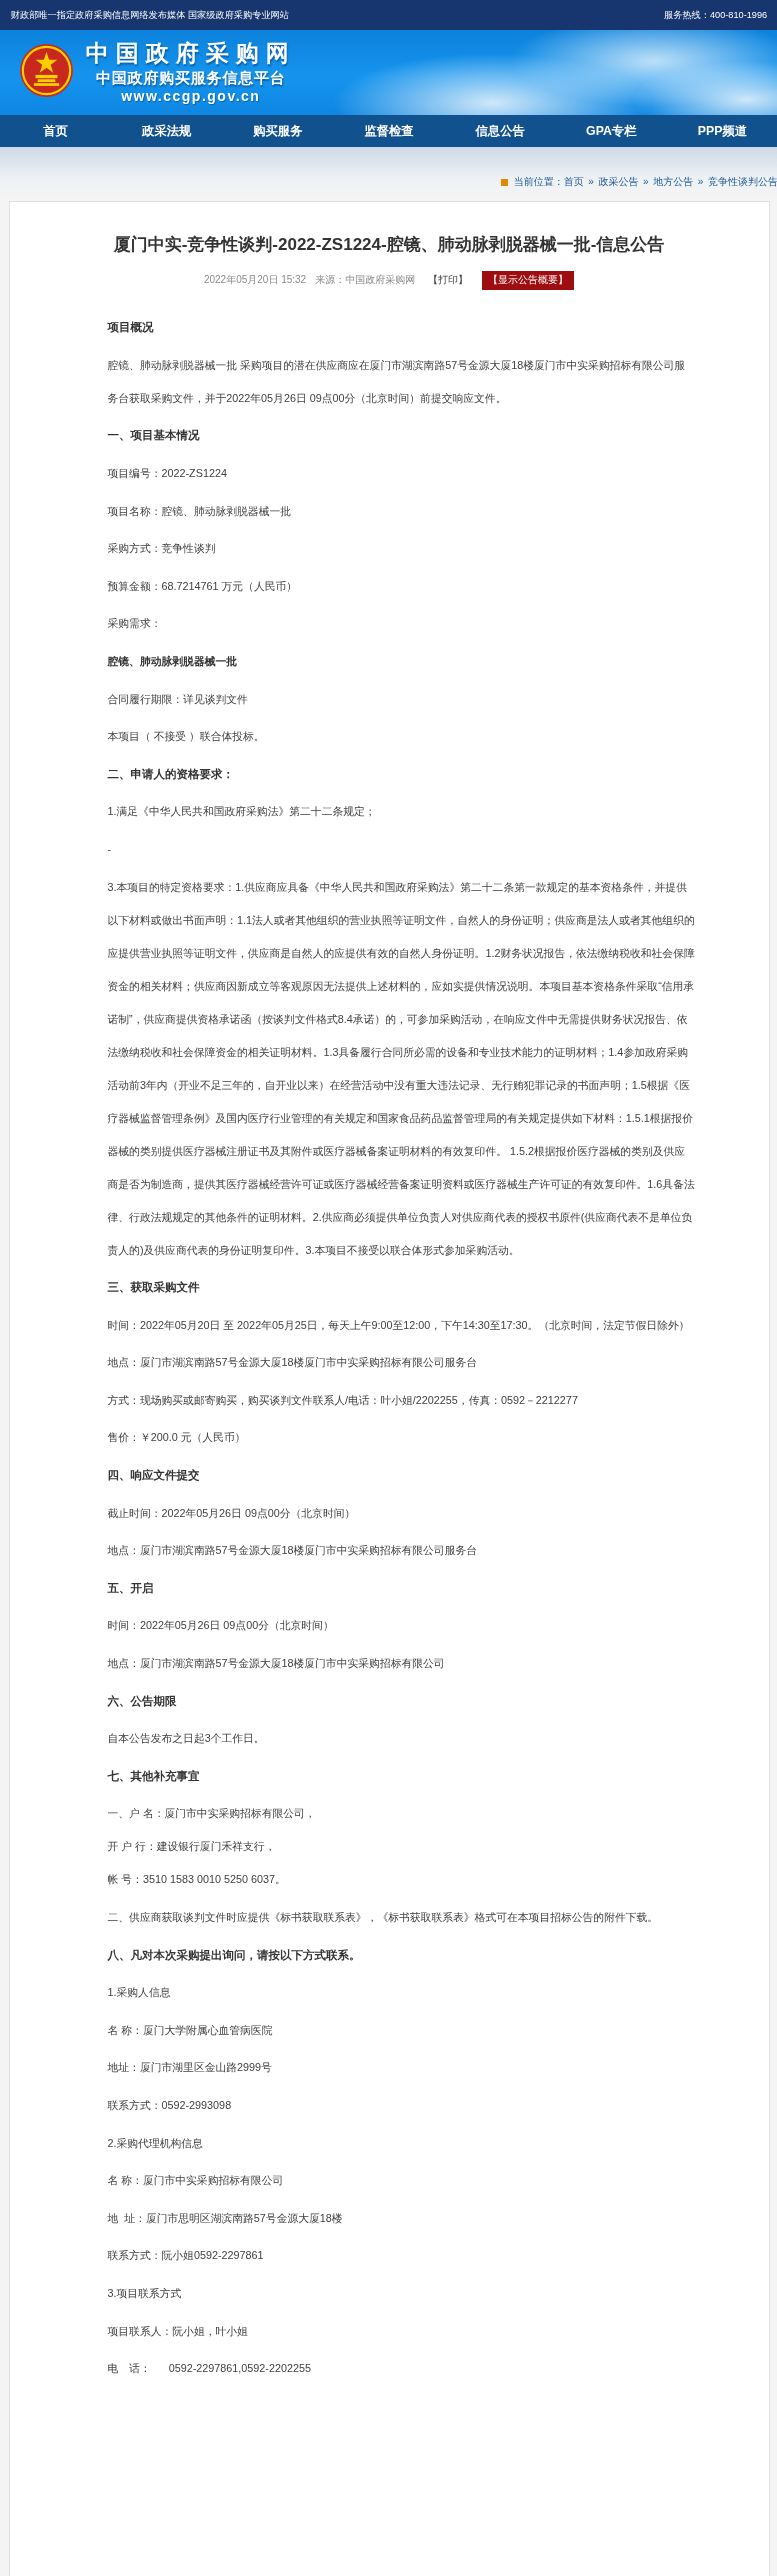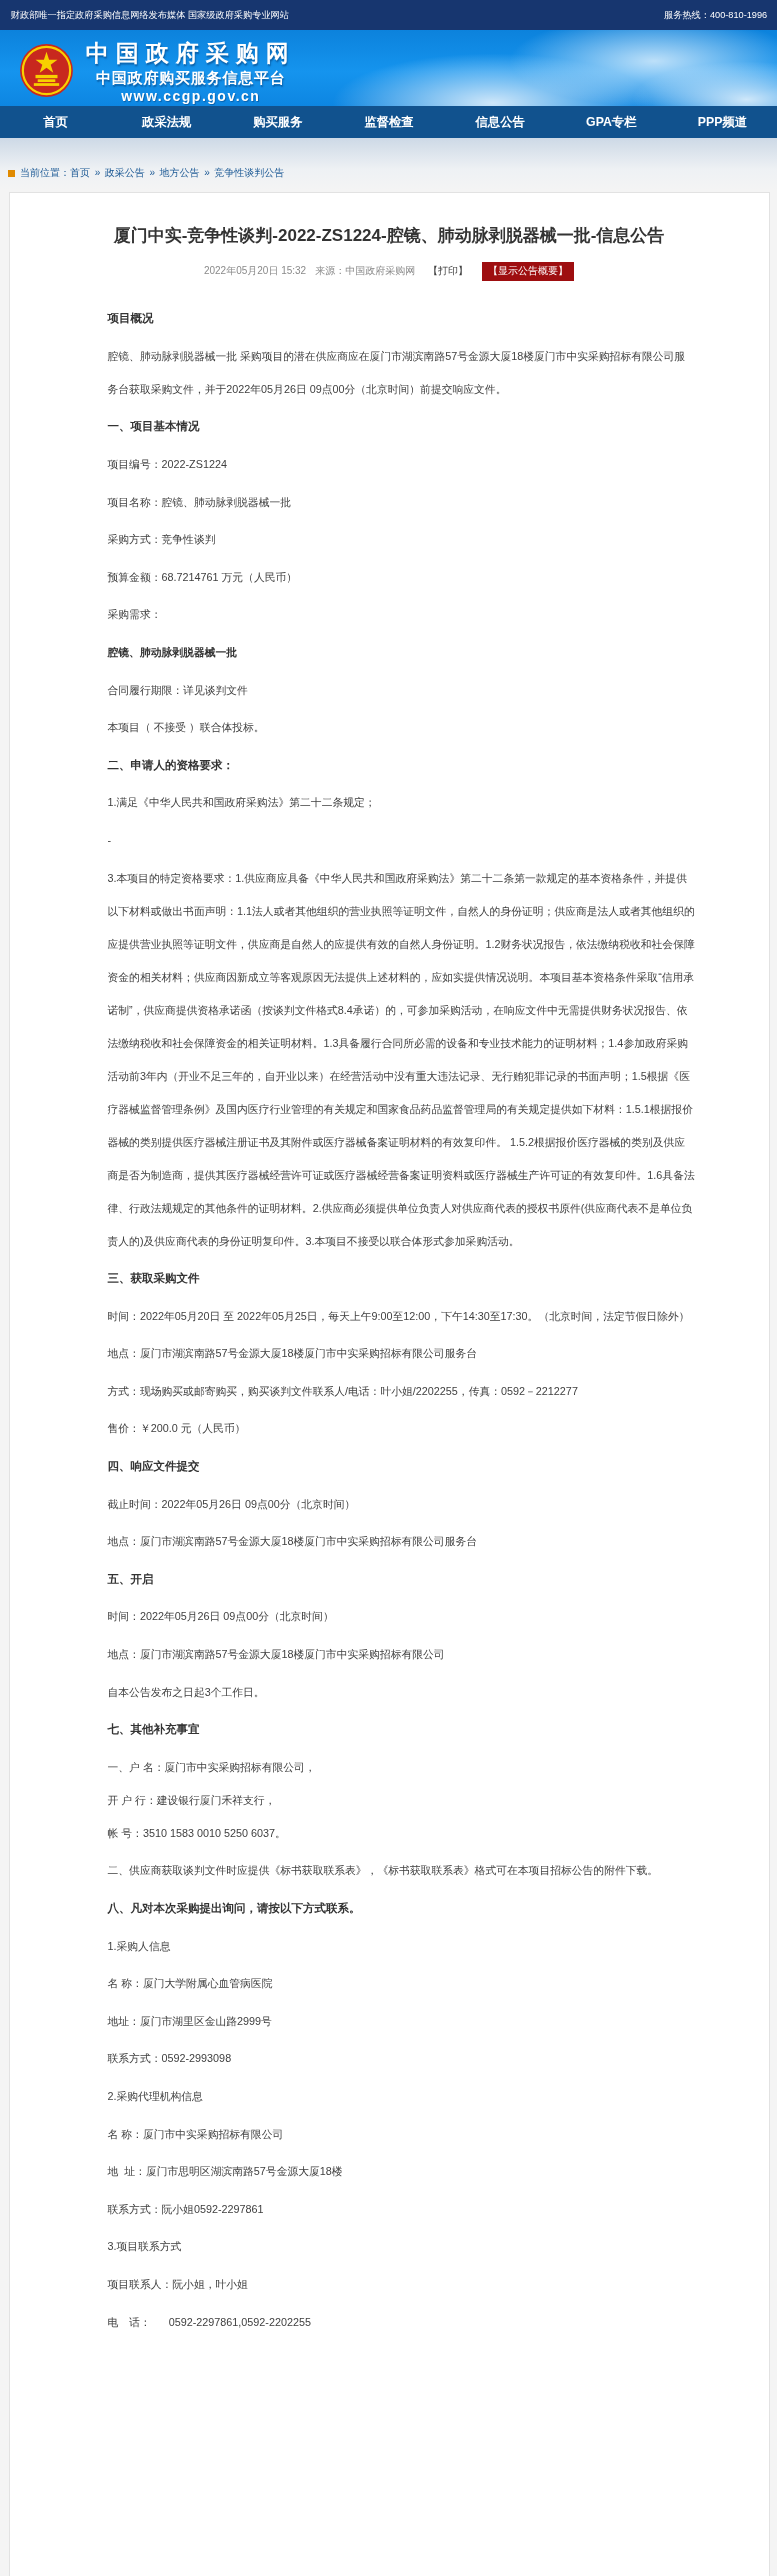--- a/index.html
+++ b/index.html
@@ -9,21 +9,21 @@
     font-family:"Liberation Sans","DejaVu Sans",sans-serif;
   }
   
   .topbar {
     height:30px; background:#17366f; color:#fff;
     display:flex; justify-content:space-between; align-items:center;
     padding:0 10.8px; font-size:9.2px;
   }
   
   .banner {
-    height:76px; position:relative; overflow:hidden;
+    height:85px; position:relative; overflow:hidden;
     background:linear-gradient(180deg,#0c82dc 0%,#1594ee 55%,#0d86e2 100%);
   }
   .cloud { position:absolute; border-radius:50%;
     background:radial-gradient(ellipse at center, rgba(255,255,255,.8) 0%, rgba(255,255,255,0) 70%);
   }
   .c1 { width:323px; height:100px; left:331px; top:23px; }
   .c2 { width:292px; height:92px; left:508px; top:-15.4px; opacity:.9; }
   .c3 { width:231px; height:77px; left:631px; top:31px; }
   .banner-inner { position:relative; z-index:2; display:flex; align-items:center; padding:7.7px 0 0 18.5px; }
   .emblem { width:55px; height:55px; flex:0 0 55px; }
@@ -34,20 +34,21 @@
   
   .nav { height:32px; background:#11528e; display:flex; }
   .nav-item {
     flex:1; text-align:center; line-height:32px;
     color:#fff; font-size:12.3px; font-weight:bold; text-decoration:none; cursor:pointer;
   }
   
   .crumb-strip {
     height:52px; padding:28px 0 0 7.7px; font-size:10px; color:#1d5a95;
     background:linear-gradient(180deg,#cdd9e6 0%,#eef1f4 60%,#f4f4f4 100%);
+    text-align:right;
   }
   .crumb-icon { display:inline-block; width:7px; height:7px; background:#e08a00; margin-right:5.4px; vertical-align:-0.8px; }
   .crumb-strip a { color:#1d5a95; text-decoration:none; cursor:pointer; }
   .crumb-sep { margin:0 4.6px; color:#1d5a95; }
   
   .content-box {
     width:761px; margin:1.5px auto 23px; background:#fff;
     border:0.8px solid #e2e2e2; min-height:2388px; padding-top:31px;
   }
   .title {
@@ -145,20 +146,21 @@
       <p class="blk p">时间：2022年05月20日 至 2022年05月25日，每天上午9:00至12:00，下午14:30至17:30。（北京时间，法定节假日除外）</p>
       <p class="blk p">地点：厦门市湖滨南路57号金源大厦18楼厦门市中实采购招标有限公司服务台</p>
       <p class="blk p">方式：现场购买或邮寄购买，购买谈判文件联系人/电话：叶小姐/2202255，传真：0592－2212277</p>
       <p class="blk p">售价：￥200.0 元（人民币）</p>
       <p class="blk h">四、响应文件提交</p>
       <p class="blk p">截止时间：2022年05月26日 09点00分（北京时间）</p>
       <p class="blk p">地点：厦门市湖滨南路57号金源大厦18楼厦门市中实采购招标有限公司服务台</p>
       <p class="blk h">五、开启</p>
       <p class="blk p">时间：2022年05月26日 09点00分（北京时间）</p>
       <p class="blk p">地点：厦门市湖滨南路57号金源大厦18楼厦门市中实采购招标有限公司</p>
+      <p class="blk h">六、公告期限</p>
       <p class="blk p">自本公告发布之日起3个工作日。</p>
       <p class="blk h">七、其他补充事宜</p>
       <p class="blk pre">一、户  名：厦门市中实采购招标有限公司，
 开 户 行：建设银行厦门禾祥支行，
 帐    号：3510 1583 0010 5250 6037。</p>
       <p class="blk p">二、供应商获取谈判文件时应提供《标书获取联系表》，《标书获取联系表》格式可在本项目招标公告的附件下载。</p>
       <p class="blk h">八、凡对本次采购提出询问，请按以下方式联系。</p>
       <p class="blk p">1.采购人信息</p>
       <p class="blk p">名 称：厦门大学附属心血管病医院</p>
       <p class="blk p">地址：厦门市湖里区金山路2999号</p>

